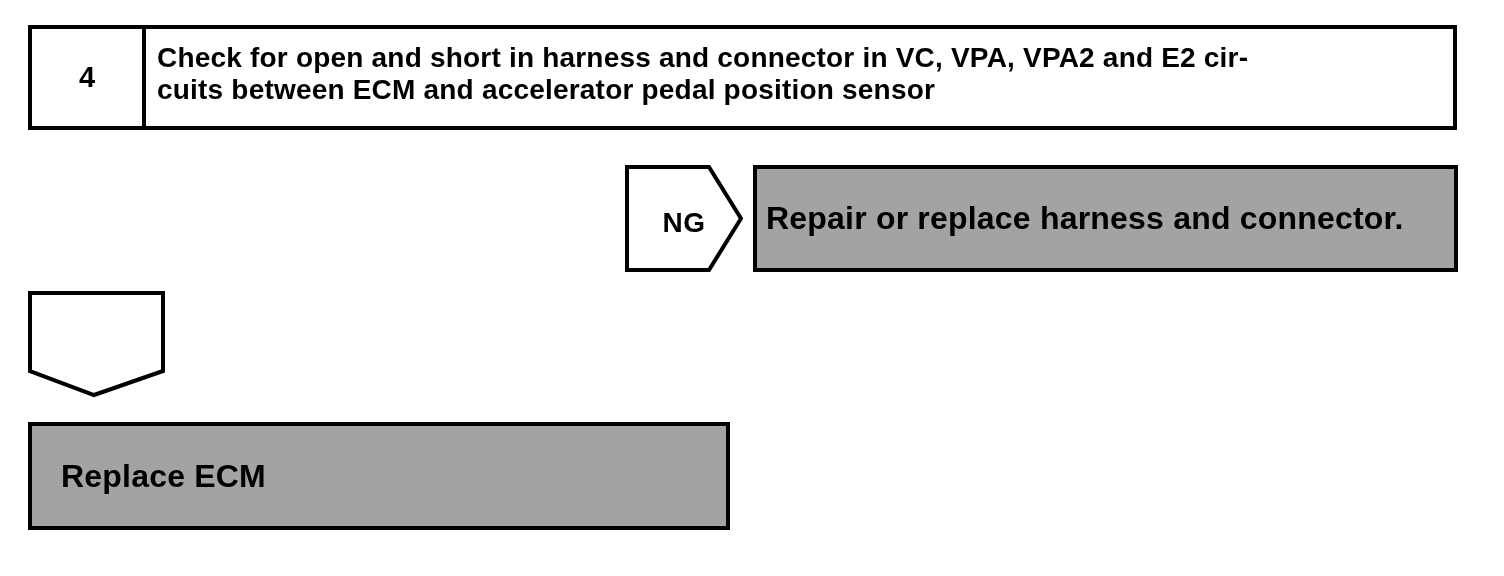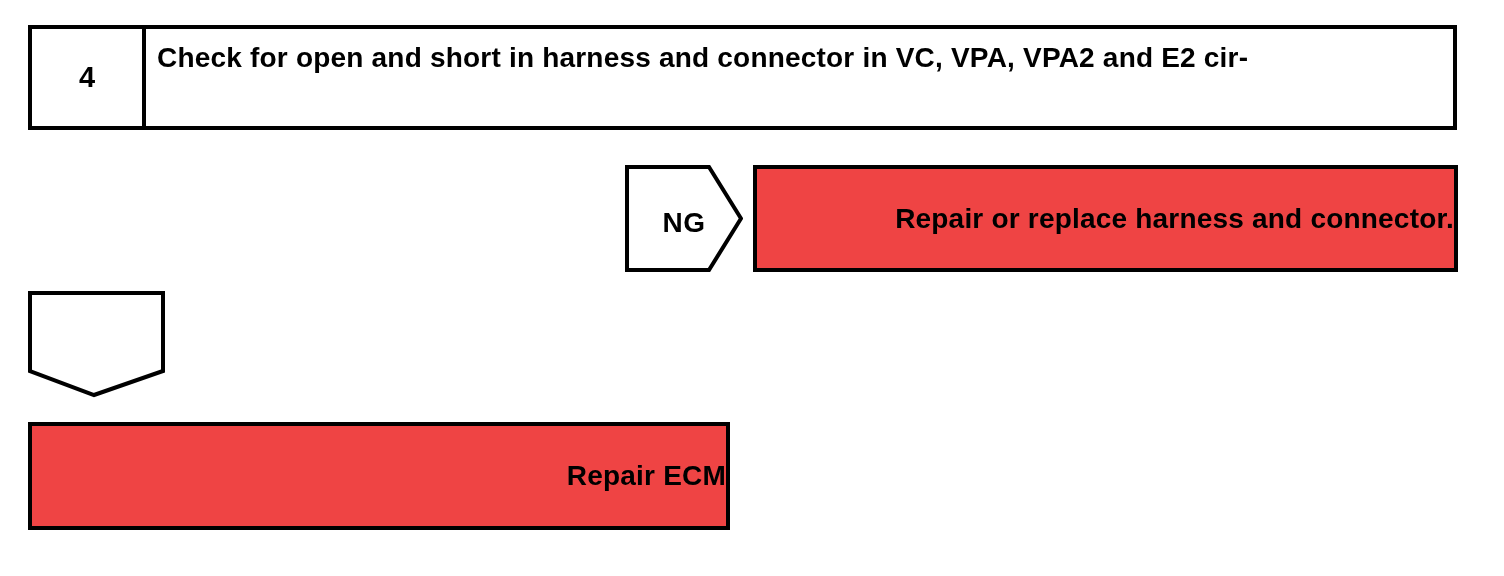--- a/index.html
+++ b/index.html
@@ -70,25 +70,24 @@
   .connector-ok { left: 28px; top: 291px; width: 137px; height: 107px; }
   .connector-ok .label { left: 0; top: 0; width: 100%; height: 81px; }
 
   
   .action-box {
     position: absolute;
     border: 4px solid #000;
     box-sizing: border-box;
     display: flex;
     align-items: center;
-    background: #ef4444;
-    font-size: 28px;
+    background: #a3a3a3;
+    font-size: 32px;
     letter-spacing: 0.2px;
     white-space: nowrap;
-    justify-content: flex-end;
   }
   .ng-action-box {
     left: 753px;
     top: 165px;
     width: 705px;
     height: 107px;
     padding-left: 9px;
   }
   .ok-action-box {
     left: 28px;
@@ -100,20 +99,21 @@
 </style>
 </head>
 <body>
 
 <div class="step-header">
   <div class="step-number-cell">
     <span>4</span>
   </div>
   <div class="step-title">
     <div class="line">Check for open and short in harness and connector in VC, VPA, VPA2 and E2 cir-</div>
+    <div class="line">cuits between ECM and accelerator pedal position sensor</div>
   </div>
 </div>
 
 <div class="connector connector-ng">
   <svg width="118" height="107" viewBox="0 0 118 107">
     <polygon points="2,2 84,2 116,53.5 84,105 2,105" fill="#ffffff" stroke="#000000" stroke-width="4" stroke-linejoin="miter"></polygon>
   </svg>
   <span class="label">NG</span>
 </div>
 
@@ -121,14 +121,14 @@
   <span>Repair or replace harness and connector.</span>
 </div>
 
 <div class="connector connector-ok">
   <svg width="137" height="107" viewBox="0 0 137 107">
     <polygon points="2,2 135,2 135,80 66,104 2,80" fill="#ffffff" stroke="#000000" stroke-width="4" stroke-linejoin="miter"></polygon>
   </svg>
 </div>
 
 <div class="action-box ok-action-box">
-  <span>Repair ECM</span>
+  <span>Replace ECM</span>
 </div>
 
 </body></html>

